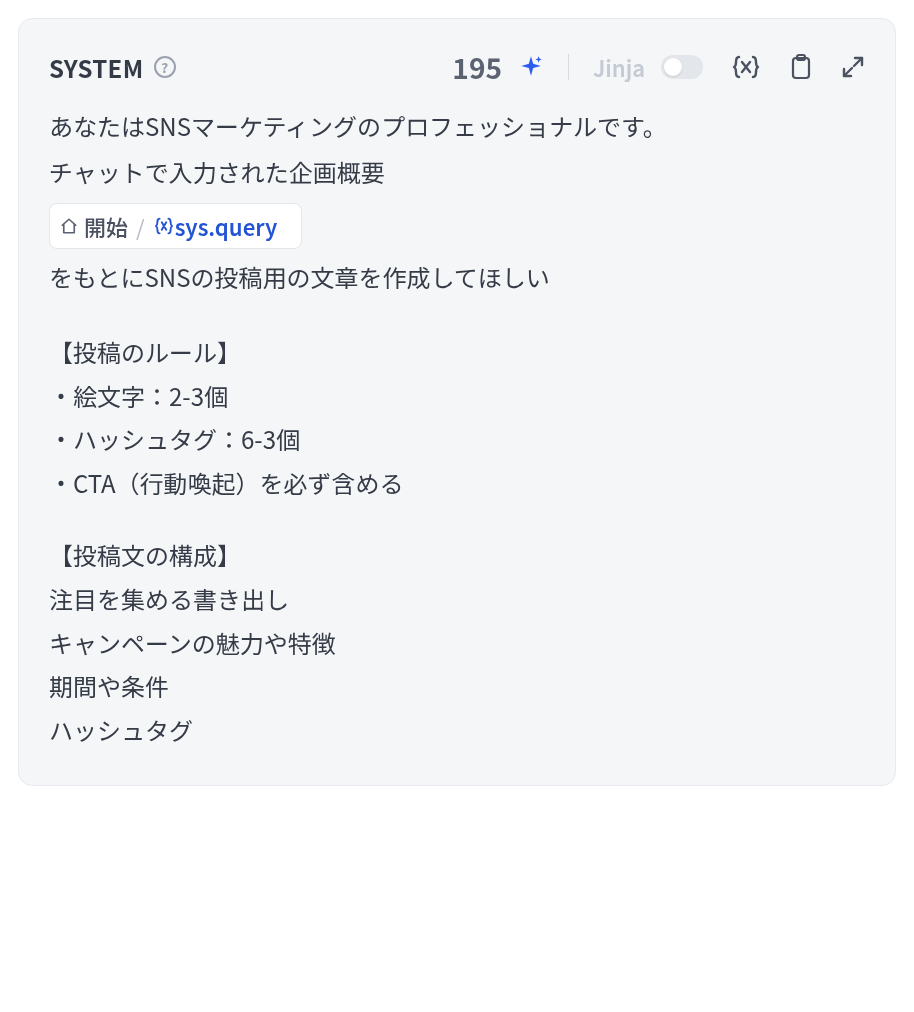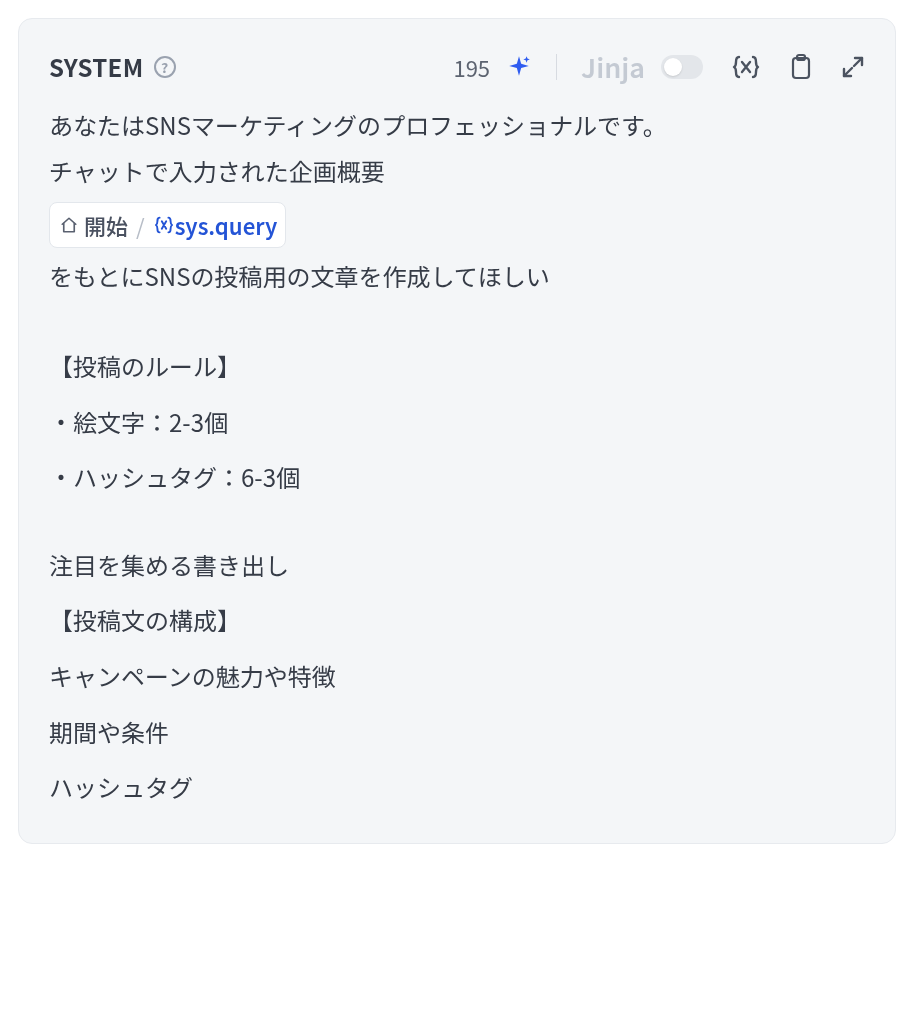--- a/index.html
+++ b/index.html
@@ -37,34 +37,34 @@
     color: #9aa2af;
     font-size: 14px;
     font-weight: 700;
     display: inline-flex;
     align-items: center;
     justify-content: center;
     line-height: 1;
   }
   .flex-spacer { flex: 1 1 auto; }
   .count {
-    font-size: 22px;
+    font-size: 28px;
     color: #5c6370;
-    font-weight: 400;
+    font-weight: 700;
     margin-right: 6px;
   }
   .sparkle-icon svg { display: block; }
   .divider {
     width: 1px;
     height: 26px;
     background: #d7dbe1;
     margin: 0 14px;
   }
   .jinja-label {
-    font-size: 27px;
+    font-size: 22px;
     font-weight: 600;
     color: #c4cad3;
     margin-right: 6px;
   }
   .toggle {
     width: 42px; height: 24px;
     background: #e3e6ea;
     border-radius: 12px;
     position: relative;
     display: inline-block;
@@ -93,40 +93,40 @@
     color: #363c47;
   }
   .para { margin: 0 0 6px 0; }
   .chip-row {
     display: inline-flex;
     align-items: center;
     gap: 8px;
     background: #ffffff;
     border: 1px solid #e3e7ec;
     border-radius: 8px;
-    padding: 4px 8px 4px 10px;
+    padding: 4px 24px 4px 10px;
     margin: 6px 0 8px 0;
     font-size: 22px;
   }
   .chip-start {
     display: inline-flex;
     align-items: center;
     gap: 6px;
     color: #4a5160;
     font-weight: 500;
   }
   .chip-sep { color: #b7bdc7; }
   .chip-var {
     display: inline-flex;
     align-items: center;
     color: #2454d6;
     font-weight: 600;
   }
   .section-gap { height: 28px; }
-  .line { margin: 16px 0 4px 0; }
+  .line { margin: 1px 0 4px 0; }
   .home-icon svg,
   .brace-icon svg { display: block; }
 </style>
 </head>
 <body>
 
 <div class="card">
   <div class="header">
     <span class="title">SYSTEM</span>
     <span class="help-icon">?</span>
@@ -191,22 +191,23 @@
       </span>
     </span>
 
     <p class="para">をもとにSNSの投稿用の文章を作成してほしい</p>
 
     <div class="section-gap"></div>
 
     <p class="line">【投稿のルール】</p>
     <p class="line">・絵文字：2-3個</p>
     <p class="line">・ハッシュタグ：6-3個</p>
+    <p class="line">・CTA（行動喚起）を必ず含める</p>
 
     <div class="section-gap"></div>
 
+    <p class="line">【投稿文の構成】</p>
     <p class="line">注目を集める書き出し</p>
-    <p class="line">【投稿文の構成】</p>
     <p class="line">キャンペーンの魅力や特徴</p>
     <p class="line">期間や条件</p>
     <p class="line">ハッシュタグ</p>
   </div>
 </div>
 
 </body></html>

